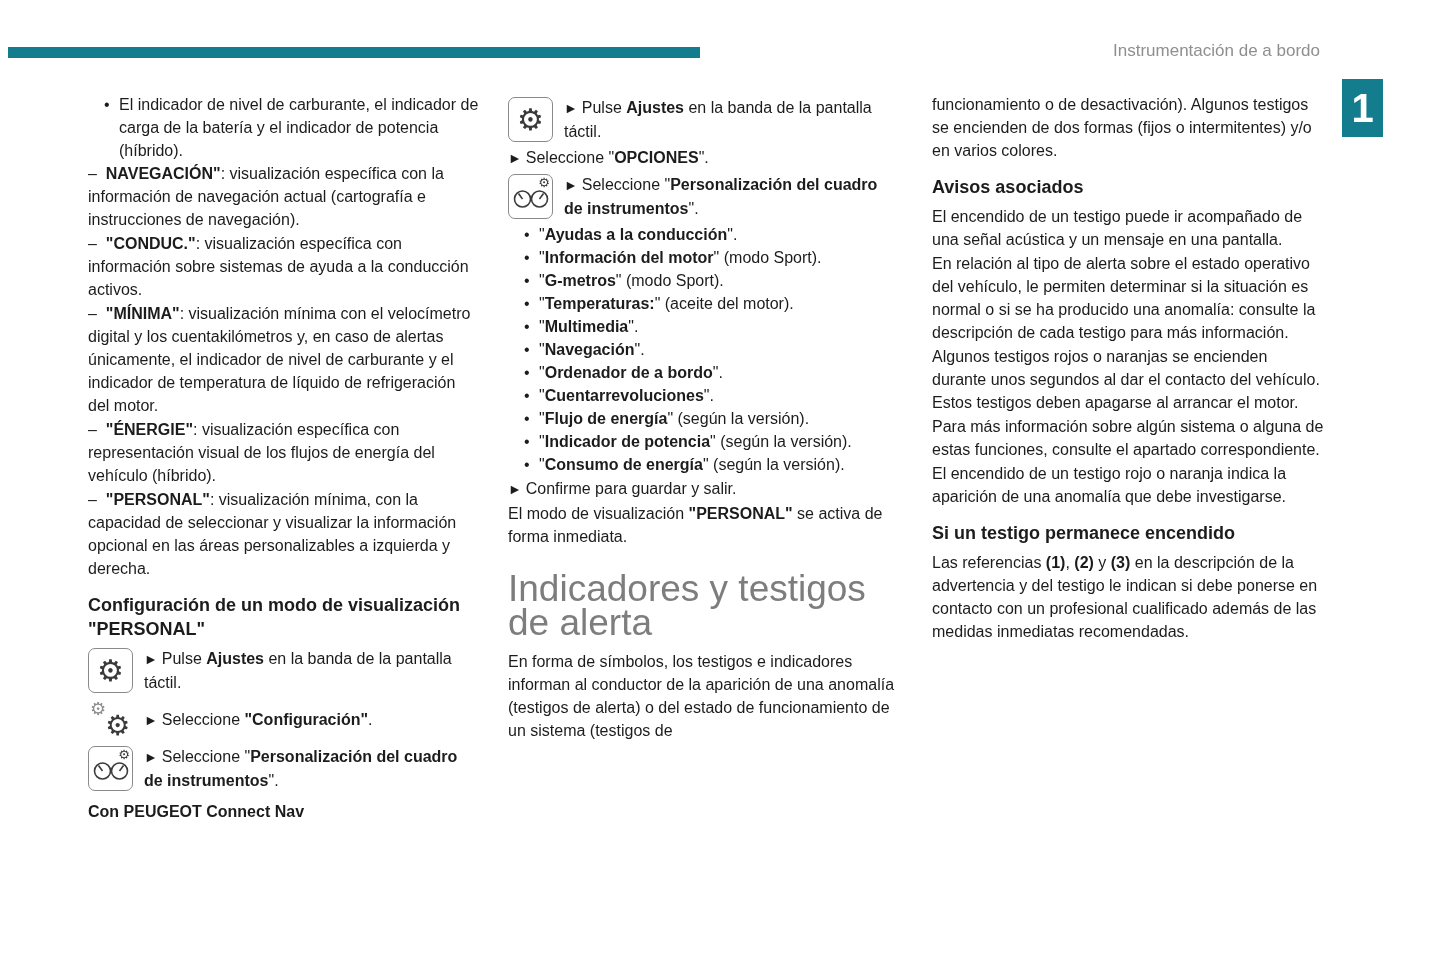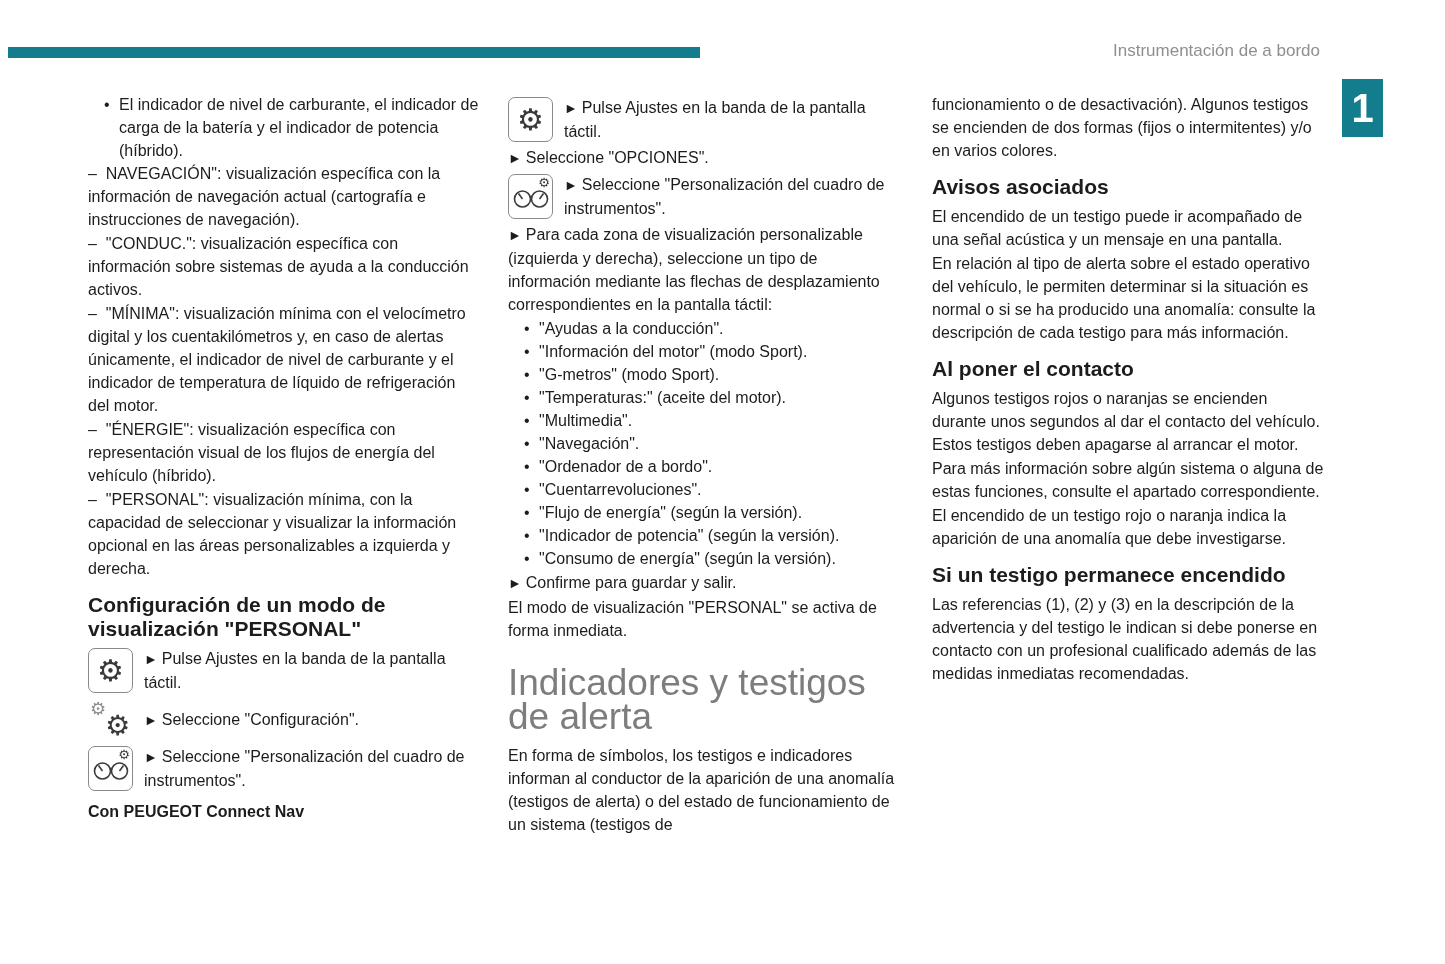--- a/index.html
+++ b/index.html
@@ -16,33 +16,33 @@
     color:#fff; font-size:40px; font-weight:bold; display:flex; align-items:center; justify-content:center;
   }
   .page-number { position:absolute; top:905px; right:120px; font-size:10px; color:#000000;text-align:right; }
 
   .columns { position:absolute; left:88px; top:93px; width:1236px; display:flex; }
   .col { width:392px; flex:none; }
   .col.c2 { width:388px; margin-left:28px; }
   .col.c3 { width:392px; margin-left:36px; }
 
   .blk { font-size:16px; line-height:23px; }
-  .b { font-weight:normal; }
+  .b { font-weight:bold; }
 
   .para { margin:0 0 1px; }
   .dash { margin:0 0 1px; }
 
   .bullet { display:flex; padding-left:16px; margin:0; }
   .bullet .marker { width:15px; flex:none; }
   .bullet .bullet-text { flex:1; }
 
   .arrow { margin:1px 0; }
   .arrow-marker { font-size:14px; }
 
-  .h-bold { font-size:21px; font-weight:bold; line-height:24px; margin:13px 0 6px; }
+  .h-bold { font-size:18px; font-weight:bold; line-height:24px; margin:13px 0 6px; }
   .h-sub  { font-size:16px;  font-weight:bold; line-height:23px; margin:8px 0 3px; }
   .h-large { margin:24px 0 10px; }
   .h-large.gray { font-size:37px; line-height:34px; color:#7d7d7d; font-weight:400; }
   .h-large.dark { font-size:26px; line-height:32px; color:#1e1e1e; font-weight:700; }
 
   .icon-row { display:flex; align-items:center; margin:3px 0; }
   .icon-row .icon-holder { flex:none; margin-right:11px; }
   .icon-row .icon-text { flex:1; }
 
   .icon-box {
@@ -125,21 +125,20 @@
                 <circle cx="10.5" cy="16" r="8" fill="none" stroke="#3c3c3c" stroke-width="1.6"></circle>
                 <line x1="10.5" y1="16" x2="6.5" y2="10.5" stroke="#3c3c3c" stroke-width="1.6"></line>
                 <circle cx="27.5" cy="16" r="8" fill="none" stroke="#3c3c3c" stroke-width="1.6"></circle>
                 <line x1="27.5" y1="16" x2="31.5" y2="10.5" stroke="#3c3c3c" stroke-width="1.6"></line>
               </svg>
               <span class="gear-corner">⚙</span>
             </span>
           </span>
           <div class="icon-text"><span class="arrow-marker">►&nbsp;</span><span>Seleccione "</span><span class="b">Personalización del cuadro de instrumentos</span><span>".</span></div>
         </div>
-        <div class="blk arrow"><span class="arrow-marker">►&nbsp;</span><span>Para cada zona de visualización personalizable (izquierda y derecha), seleccione un tipo de información mediante las flechas de desplazamiento correspondientes en la pantalla táctil:</span></div>
         <div class="blk bullet">
           <span class="marker">•</span>
           <span class="bullet-text"><span>"</span><span class="b">Ayudas a la conducción</span><span>".</span></span>
         </div>
         <div class="blk bullet">
           <span class="marker">•</span>
           <span class="bullet-text"><span>"</span><span class="b">Información del motor</span><span>" (modo Sport).</span></span>
         </div>
         <div class="blk bullet">
           <span class="marker">•</span>
@@ -180,21 +179,20 @@
         <div class="blk arrow"><span class="arrow-marker">►&nbsp;</span><span>Confirme para guardar y salir.</span></div>
         <div class="blk para"><span>El modo de visualización </span><span class="b">"PERSONAL"</span><span> se activa de forma inmediata.</span></div>
         <div class="blk h-large gray" style="color: rgb(125, 125, 125);">Indicadores y testigos de alerta</div>
         <div class="blk para"><span>En forma de símbolos, los testigos e indicadores informan al conductor de la aparición de una anomalía (testigos de alerta) o del estado de funcionamiento de un sistema (testigos de</span></div>
       </div>
     <div class="col c3" id="col-2">
         <div class="blk para"><span>funcionamiento o de desactivación). Algunos testigos se encienden de dos formas (fijos o intermitentes) y/o en varios colores.</span></div>
         <div class="blk h-bold">Avisos asociados</div>
         <div class="blk para"><span>El encendido de un testigo puede ir acompañado de una señal acústica y un mensaje en una pantalla.</span></div>
         <div class="blk para"><span>En relación al tipo de alerta sobre el estado operativo del vehículo, le permiten determinar si la situación es normal o si se ha producido una anomalía: consulte la descripción de cada testigo para más información.</span></div>
-        <div class="blk h-bold">Al poner el contacto</div>
         <div class="blk para"><span>Algunos testigos rojos o naranjas se encienden durante unos segundos al dar el contacto del vehículo. Estos testigos deben apagarse al arrancar el motor.</span></div>
         <div class="blk para"><span>Para más información sobre algún sistema o alguna de estas funciones, consulte el apartado correspondiente.</span></div>
         <div class="blk para"><span>El encendido de un testigo rojo o naranja indica la aparición de una anomalía que debe investigarse.</span></div>
         <div class="blk h-bold">Si un testigo permanece encendido</div>
         <div class="blk para"><span>Las referencias </span><span class="b">(1)</span><span>, </span><span class="b">(2)</span><span> y </span><span class="b">(3)</span><span> en la descripción de la advertencia y del testigo le indican si debe ponerse en contacto con un profesional cualificado además de las medidas inmediatas recomendadas.</span></div>
       </div>
   </div>
 
   <div class="page-number">11</div>
 </div>

